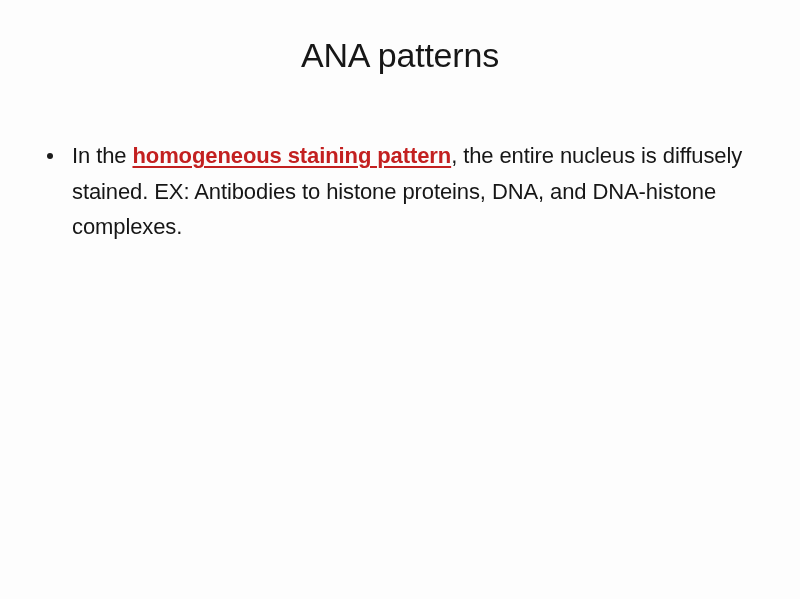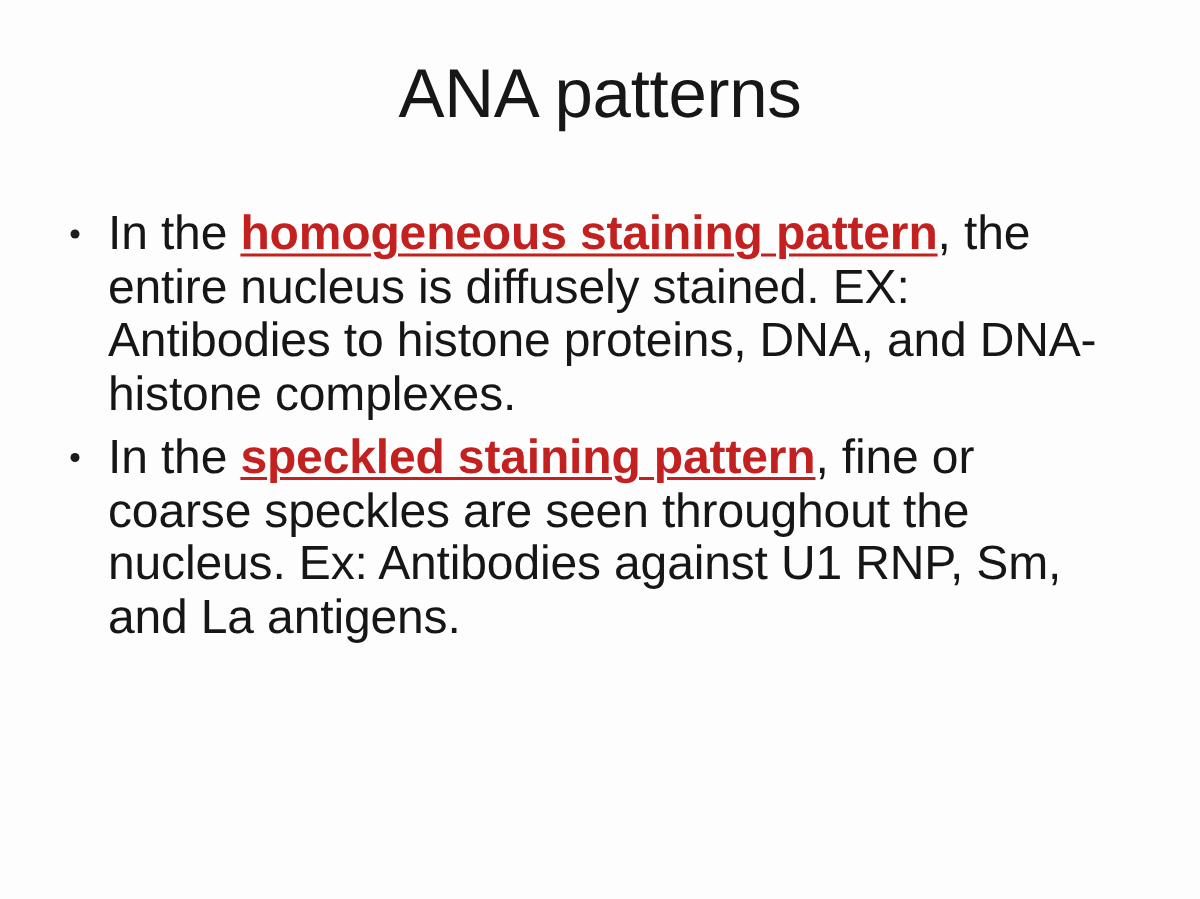--- a/index.html
+++ b/index.html
@@ -23,21 +23,21 @@
     background: #fdfdfd;
     box-sizing: border-box;
   }
 
   .slide-title {
     position: absolute;
     top: 38px;
     left: 0;
     width: 800px;
     text-align: center;
-    font-size: 46px;
+    font-size: 34px;
     font-weight: 400;
     line-height: 1.05;
     letter-spacing: -0.2px;
     color: #171717;
     white-space: nowrap;
   }
 
   .bullet-list {
     position: absolute;
     top: 138px;
@@ -45,21 +45,21 @@
     width: 706px;
     margin: 0;
     padding: 0;
     list-style: none;
   }
 
   .bullet-item {
     position: relative;
     padding-left: 32px;
     margin-bottom: 7px;
-    font-size: 32px;
+    font-size: 22px;
     line-height: 35.5px;
     color: #161616;
     letter-spacing: -0.1px;
   }
 
   .bullet-item:last-child {
     margin-bottom: 0;
   }
 
   .bullet-dot {
@@ -93,22 +93,18 @@
 
   <div class="slide-title">ANA patterns</div>
 
   <ul class="bullet-list">
 
     <li class="bullet-item">
       <span class="bullet-dot"></span>
       <span class="txt">In the </span><span class="hl">homogeneous staining pattern</span><span class="txt">, the entire nucleus is diffusely stained. EX: Antibodies to histone proteins, DNA, and DNA-histone complexes.</span>
     </li>
 
-    <li class="bullet-item">
-      <span class="bullet-dot"></span>
-      <span class="txt">In the </span><span class="hl">speckled staining pattern</span><span class="txt">, fine or coarse speckles are seen throughout the nucleus. Ex: Antibodies against U1 RNP, Sm, and La antigens.</span>
-    </li>
 
 
 
   </ul>
 
 </div>
 
 </body></html>

